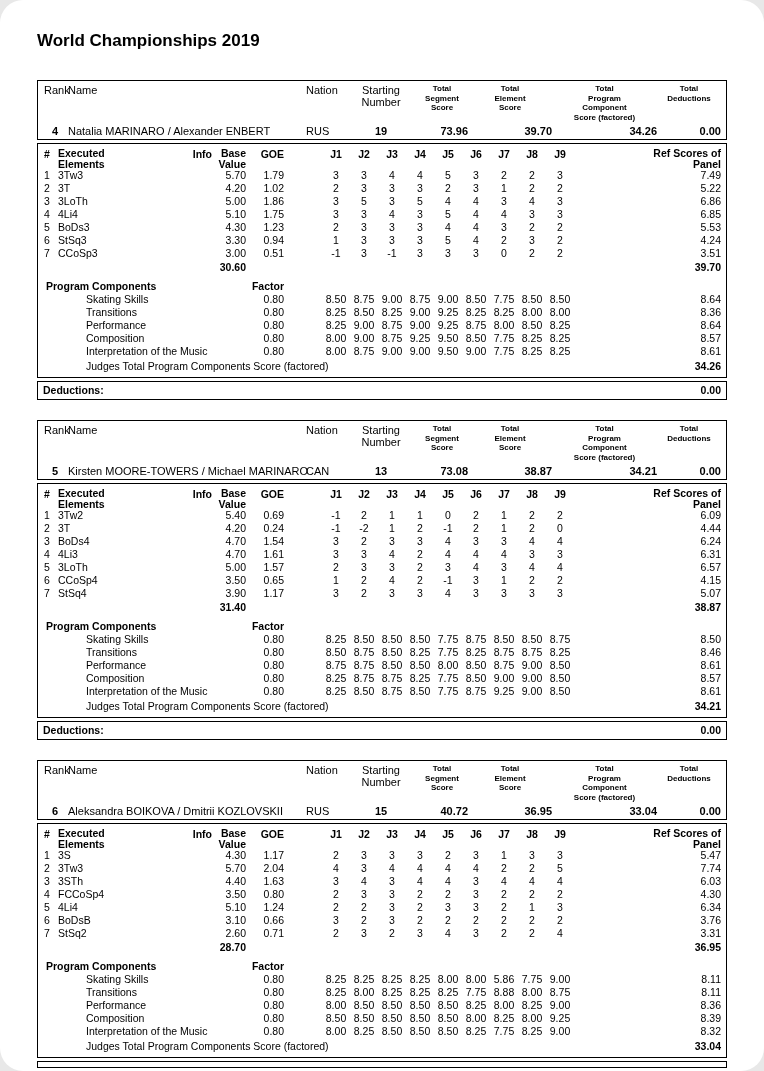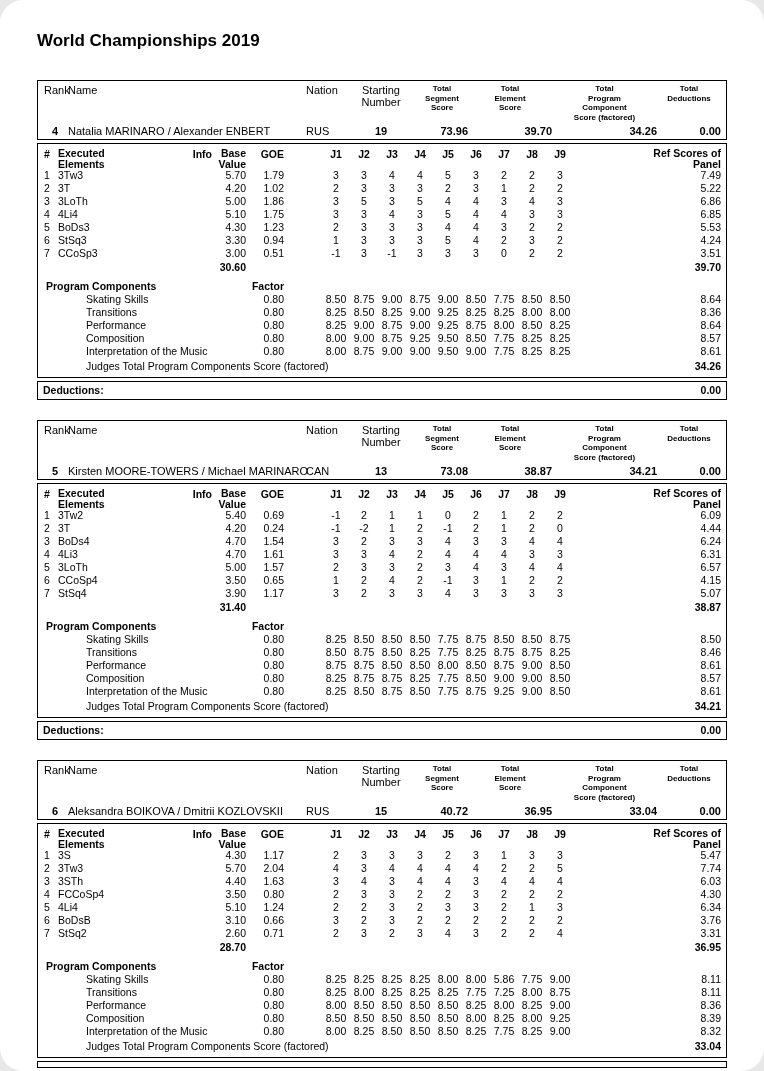--- a/index.html
+++ b/index.html
@@ -1134,21 +1134,21 @@
               <tr>
               <td class="pc-name">Transitions</td>
               <td class="r pr2">0.80</td>
               <td></td>
               <td class="c">8.25</td>
               <td class="c">8.00</td>
               <td class="c">8.25</td>
               <td class="c">8.25</td>
               <td class="c">8.25</td>
               <td class="c">7.75</td>
-              <td class="c">7.25</td>
+              <td class="c">8.88</td>
               <td class="c">8.00</td>
               <td class="c">8.75</td>
               <td class="r pr4">8.11</td>
             </tr>
               <tr>
               <td class="pc-name">Performance</td>
               <td class="r pr2">0.80</td>
               <td></td>
               <td class="c">8.00</td>
               <td class="c">8.50</td>

